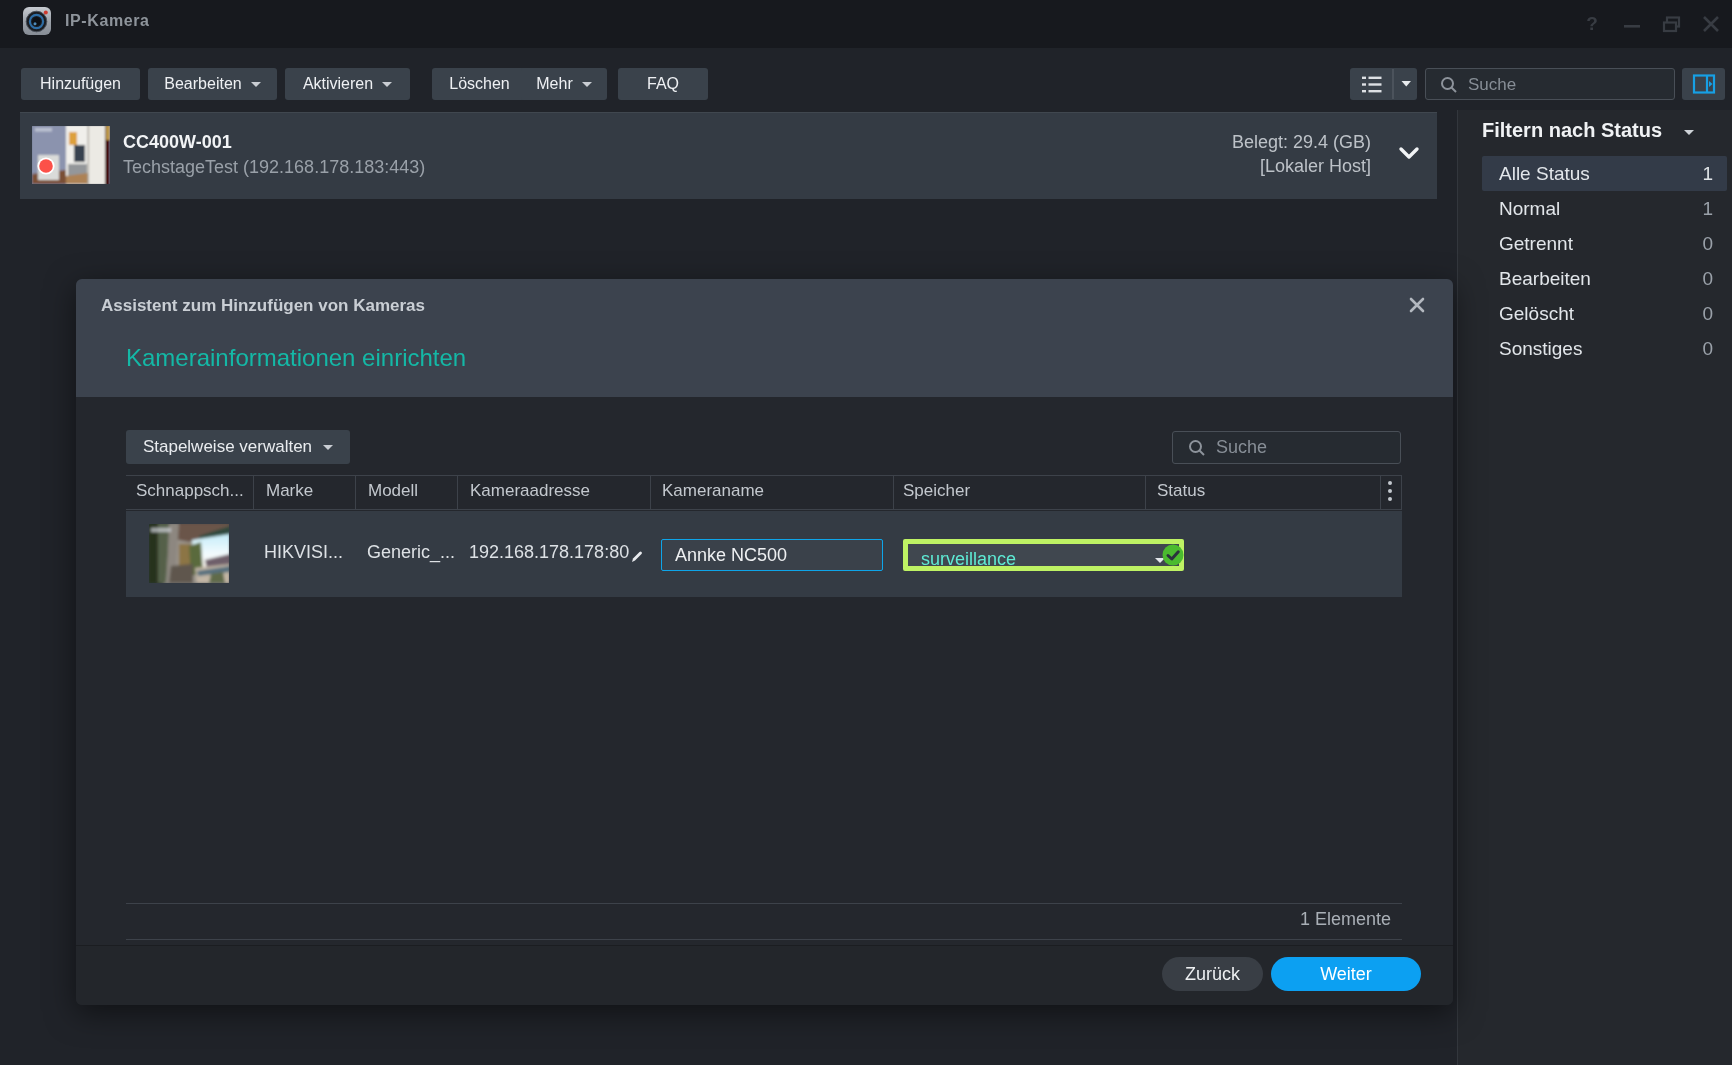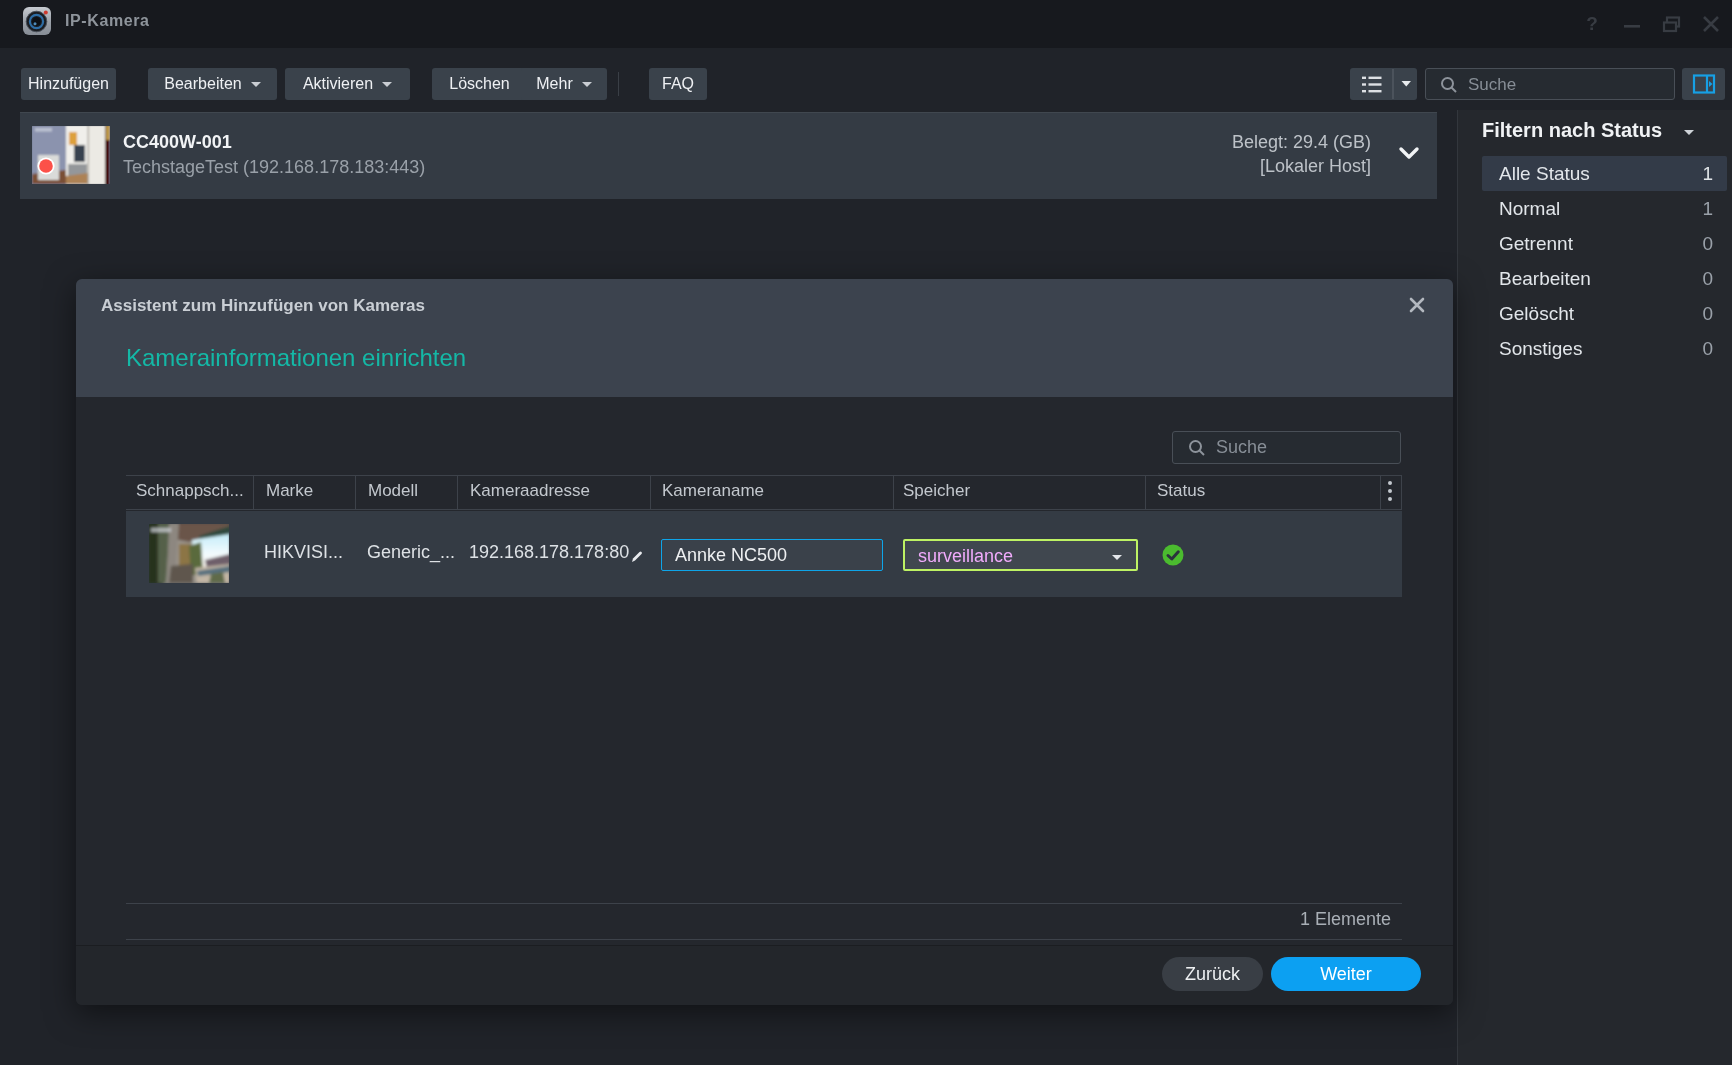--- a/index.html
+++ b/index.html
@@ -56,22 +56,22 @@
 
 
 .hline { left:50px; width:1276px; height:1px; background:#3d424a; }
 .vsep { top:196px; width:1px; height:34px; background:#3d424a; }
 .th { top:202px; font-size:17px; color:#c3c8ce; }
 #drow { left:50px; top:232px; width:1276px; height:86px; background:#343b44; }
 .td { top:263px; font-size:18px; color:#dde1e5; }
 #rowthumb { left:73px; top:245px; width:80px; height:59px; }
 #nameinput { left:585px; top:260px; width:222px; height:32px; background:#3a414a;
   border:1px solid #0ea5e9; border-radius:2px; color:#eef0f2; font-size:18px; line-height:30px; padding-left:13px; }
-#storesel { left:827px; top:260px; width:235px; height:32px; background:#40474f;
-  border:2px solid #bef264; border-radius:2px; color:#f0abfc; font-size:18px; line-height:30px; padding-left:13px; }
+#storesel { left:827px; top:260px; width:281px; height:32px; background:#40474f;
+  border:5px solid #bef264; border-radius:2px; color:#5eead4; font-size:18px; line-height:30px; padding-left:13px; }
 #elemcount { right:62px; top:630px; font-size:18px; color:#a9afb6; }
 
 
 #dlgfooter { left:0; top:666px; width:1377px; height:60px; background:#23262b;
   border-top:1px solid #1b1d21; border-radius:0 0 6px 6px; }
 .fbtn { top:12px; height:34px; border-radius:17px; font-size:18px; line-height:34px; text-align:center; }
 #zurueck { left:1086px; width:101px; background:#393e45; color:#eef0f2; }
 #weiter { left:1195px; width:150px; background:#0ca0f2; color:#ffffff; }
 </style>
 </head>
@@ -96,27 +96,27 @@
   <rect x="4" y="13" width="16" height="2.6" fill="#383c43"></rect>
 </svg>
 <svg class="abs winbtn" style="left:1660px" width="24" height="24" viewBox="0 0 24 24">
   <rect x="7" y="5.5" width="12" height="9" fill="none" stroke="#383c43" stroke-width="2.2"></rect>
   <rect x="4" y="10.5" width="12" height="8.5" fill="#17191e" stroke="#383c43" stroke-width="2.2"></rect>
 </svg>
 <svg class="abs winbtn" style="left:1699px" width="24" height="24" viewBox="0 0 24 24">
   <path d="M5 5 L19 19 M19 5 L5 19" stroke="#383c43" stroke-width="2.6"></path>
 </svg>
 
-<div class="abs tbtn" style="left:21px;  width:95px;">Hinzufügen</div>
+<div class="abs tbtn" style="left:21px;  width:119px;">Hinzufügen</div>
 <div class="abs tbtn" style="left:148px; width:129px;">Bearbeiten<span class="caret"></span></div>
 <div class="abs tbtn" style="left:285px; width:125px;">Aktivieren<span class="caret"></span></div>
 <div class="abs tbtn" style="left:432px; width:95px;">Löschen</div>
 <div class="abs tbtn" style="left:521px; width:86px;">Mehr<span class="caret"></span></div>
 <div class="abs" id="tbsep"></div>
-<div class="abs tbtn" style="left:649px; width:58px;text-align:center;">FAQ</div>
+<div class="abs tbtn" style="left:618px; width:90px;text-align:center;">FAQ</div>
 
 <div class="abs tbtn" style="left:1350px; width:67px;">
   <svg width="67" height="32" viewBox="0 0 67 32">
     <line x1="43" y1="1" x2="43" y2="31" stroke="#565d66" stroke-width="1.3"></line>
     <rect x="12" y="8.6" width="4" height="2.4" fill="#dde0e4"></rect>
     <rect x="18.5" y="8.6" width="13" height="2.4" fill="#dde0e4"></rect>
     <rect x="12" y="15.3" width="4" height="2.4" fill="#dde0e4"></rect>
     <rect x="18.5" y="15.3" width="13" height="2.4" fill="#dde0e4"></rect>
     <rect x="12" y="22" width="4" height="2.4" fill="#dde0e4"></rect>
     <rect x="18.5" y="22" width="13" height="2.4" fill="#dde0e4"></rect>
@@ -203,20 +203,21 @@
   </div>
 
 <div class="abs" id="dialog">
   <div class="abs" id="dlghdr"></div>
   <div class="abs" id="dlgtitle">Assistent zum Hinzufügen von Kameras</div>
   <div class="abs" id="dlgsub">Kamerainformationen einrichten</div>
   <svg class="abs" id="dlgx" width="22" height="22" viewBox="0 0 22 22">
     <path d="M5 5 L17 17 M17 5 L5 17" stroke="#b3b8bf" stroke-width="2.6" stroke-linecap="round"></path>
   </svg>
 
+  <div class="abs" id="batchbtn">Stapelweise verwalten<span class="caret" style="margin-left:11px"></span></div>
   <div class="abs searchbox" id="dlgsearch">
     <svg style="position:absolute;left:15px;top:7px" width="18" height="18" viewBox="0 0 18 18">
       <circle cx="7.5" cy="7.5" r="5.5" fill="none" stroke="#8d939b" stroke-width="2"></circle>
       <line x1="11.5" y1="11.5" x2="16" y2="16" stroke="#8d939b" stroke-width="2"></line>
     </svg>
     <span class="searchph" style="position:absolute;left:43px;top:5px;font-size:18px">Suche</span>
   </div>
 
   <div class="abs hline" style="top:196px"></div>
   <div class="abs hline" style="top:230px"></div>

